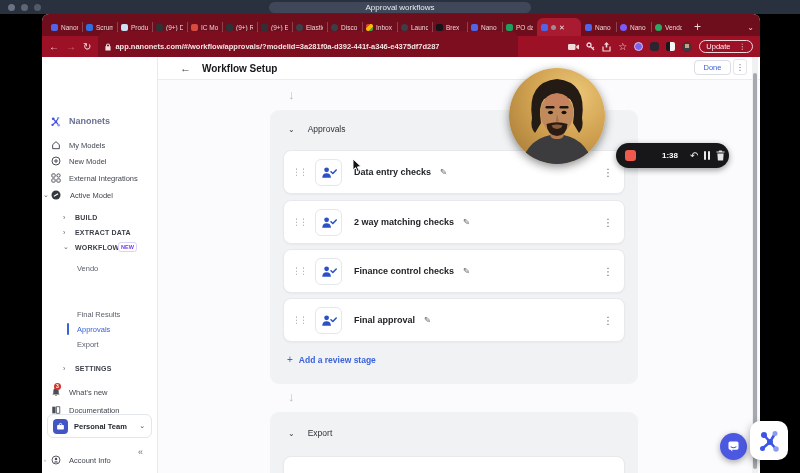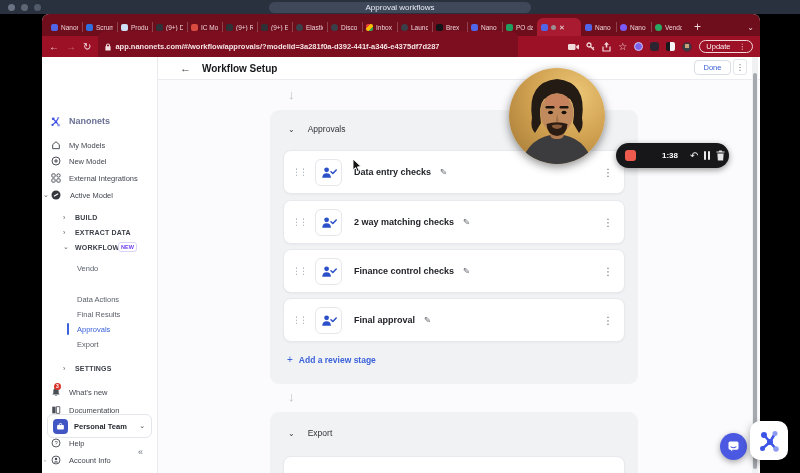--- a/index.html
+++ b/index.html
@@ -358,23 +358,20 @@
         </div>
         <div class="side-row" style="top:183px">
           <span class="tree-chevron">⌄</span>
           <span class="tree-label">WORKFLOW</span>
           <span class="new-badge">NEW</span>
         </div>
 
         <div class="side-row" style="top:204px">
             <span class="sub-label">Vendo</span>
           </div>
-        <div class="side-row" style="top:235px">
-            <span class="sub-label">Data Actions</span>
-          </div>
         <div class="side-row" style="top:250px">
             <span class="sub-label">Final Results</span>
           </div>
         <div class="side-row" style="top:265px">
           <span class="active-bar"></span>
           <span class="sub-label active">Approvals</span>
         </div>
         <div class="side-row" style="top:280px">
             <span class="sub-label">Export</span>
           </div>
@@ -403,29 +400,20 @@
           <span class="side-label">What's new</span>
         </div>
         <div class="side-row" style="top:362px">
           <span class="side-ico">
               <svg width="10" height="10" viewBox="0 0 12 12">
                 <circle cx="6" cy="6" r="5" fill="#4a4e57"></circle>
                 <path d="M4 7.5 a2.4 2.4 0 0 1 4 0 M4.4 5 h.1 M7.5 5 h.1" stroke="#fff" stroke-width="1" fill="none"></path>
               </svg>
             </span>
           <span class="side-label">Support Requests</span>
-        </div>
-        <div class="side-row" style="top:379px">
-          <span class="side-ico">
-              <svg width="10" height="10" viewBox="0 0 12 12">
-                <circle cx="6" cy="6" r="4.8" fill="none" stroke="#4a4e57" stroke-width="1.1"></circle>
-                <text x="6" y="8.4" font-size="7" text-anchor="middle" fill="#4a4e57" font-family="Liberation Sans, sans-serif">?</text>
-              </svg>
-            </span>
-          <span class="side-label">Help</span>
         </div>
         <div class="side-row" style="top:396px">
           <span class="acct-chevron">›</span>
           <span class="side-ico">
               <svg width="10" height="10" viewBox="0 0 12 12">
                 <circle cx="6" cy="6" r="4.8" fill="none" stroke="#4a4e57" stroke-width="1.1"></circle>
                 <circle cx="6" cy="4.8" r="1.5" fill="#4a4e57"></circle>
                 <path d="M3.4 9 a3 3 0 0 1 5.2 0" fill="#4a4e57"></path>
               </svg>
             </span>

